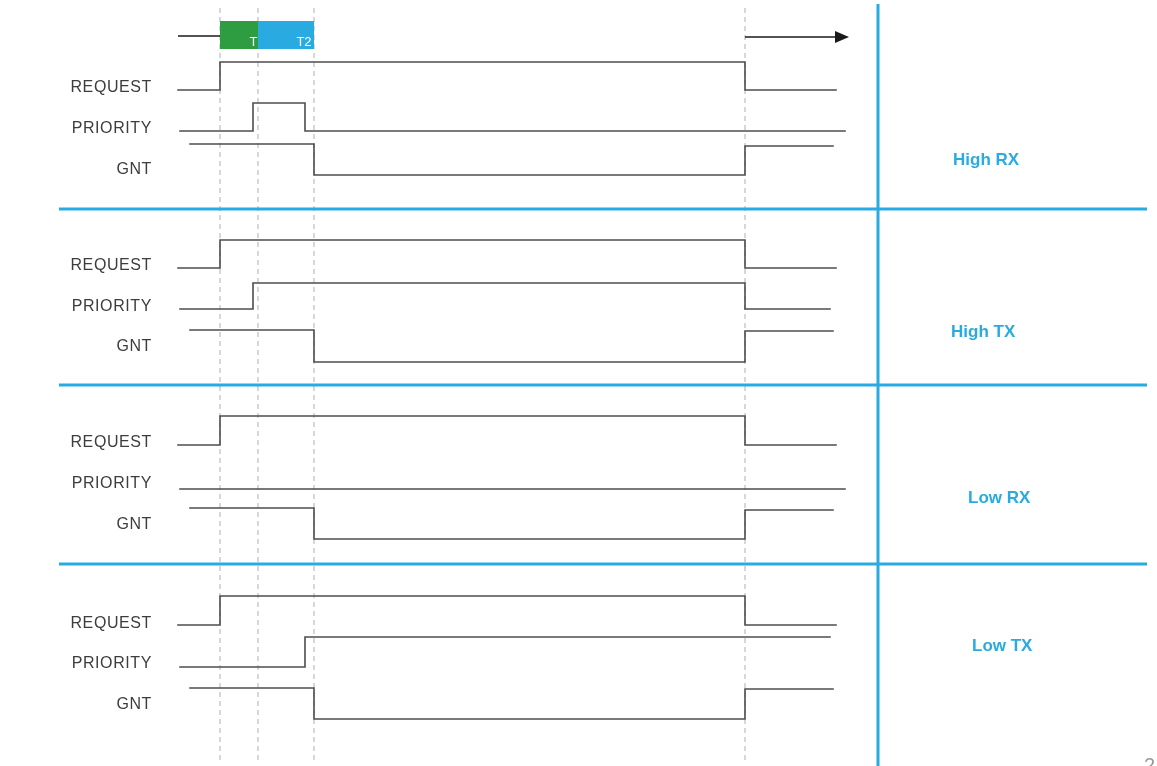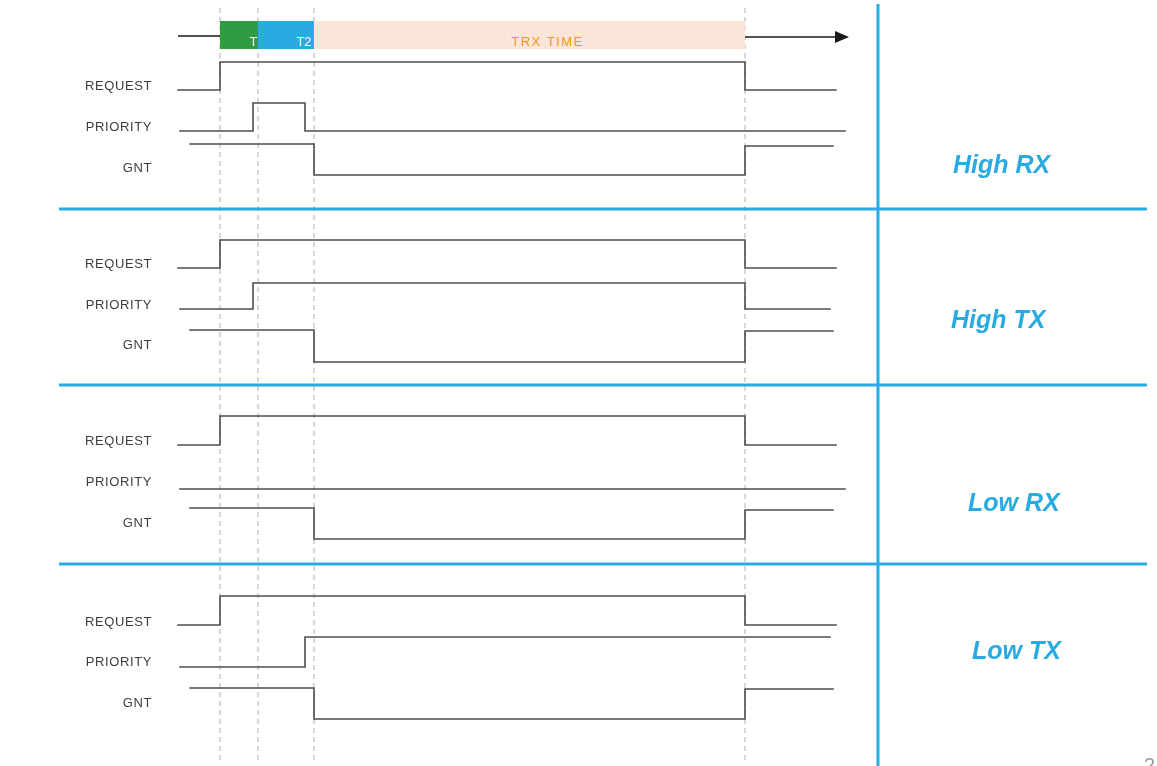--- a/index.html
+++ b/index.html
@@ -27,31 +27,30 @@
   }
   .tbox-t1  { left: 220px; width: 38px; background: var(--t1-color);  color: #ffffff; }
   .tbox-t2  { left: 258px; width: 56px; background: var(--t2-color);  color: #ffffff; }
   .tbox-trx { left: 314px; width: 431px; background: var(--trx-bg);   color: var(--trx-text); letter-spacing: 1.5px; font-size: 13px; }
 
   
   .sig-label {
     position: absolute;
     right: 1005px;
     white-space: nowrap;
-    font-size: 13px;
+    font-size: 16px;
     letter-spacing: 0.6px;
     color: #3d3d3d;
   }
 
   
   .sec-label {
     position: absolute;
-    font-size: 25px;
+    font-size: 17px;
     font-weight: bold;
-    font-style: italic;
     color: var(--accent);
     white-space: nowrap;
   }
 
   .corner-num {
     position: absolute;
     left: 1144px;
     top: 754px;
     font-size: 20px;
     color: #9a9a9a;
@@ -87,40 +86,37 @@
       <polyline points="180,667 305,667 305,637 830,637" fill="none" stroke="#4D4D4D" stroke-width="1.6" stroke-linejoin="miter" stroke-linecap="square"></polyline>
       <polyline points="190,688 314,688 314,719 745,719 745,689 833,689" fill="none" stroke="#4D4D4D" stroke-width="1.6" stroke-linejoin="miter" stroke-linecap="square"></polyline>
     </svg>
 
   <div class="tbox tbox-t1">
     <span>T1</span>
   </div>
   <div class="tbox tbox-t2">
     <span>T2</span>
   </div>
-  <div class="tbox tbox-trx">
-    <span>TRX TIME</span>
-  </div>
 
   <div class="sig-label" style="top:78px">REQUEST</div>
   <div class="sig-label" style="top:119px">PRIORITY</div>
   <div class="sig-label" style="top:160px">GNT</div>
 
   <div class="sig-label" style="top:256px">REQUEST</div>
   <div class="sig-label" style="top:297px">PRIORITY</div>
   <div class="sig-label" style="top:337px">GNT</div>
 
   <div class="sig-label" style="top:433px">REQUEST</div>
   <div class="sig-label" style="top:474px">PRIORITY</div>
   <div class="sig-label" style="top:515px">GNT</div>
 
   <div class="sig-label" style="top:614px">REQUEST</div>
   <div class="sig-label" style="top:654px">PRIORITY</div>
   <div class="sig-label" style="top:695px">GNT</div>
 
   <div class="sec-label" style="left:953px;top:150px">High RX</div>
-  <div class="sec-label" style="left:951px;top:305px">High TX</div>
+  <div class="sec-label" style="left:951px;top:322px">High TX</div>
   <div class="sec-label" style="left:968px;top:488px">Low RX</div>
   <div class="sec-label" style="left:972px;top:636px">Low TX</div>
 
   <div class="corner-num">2</div>
 
 </div>
 
 </body></html>

